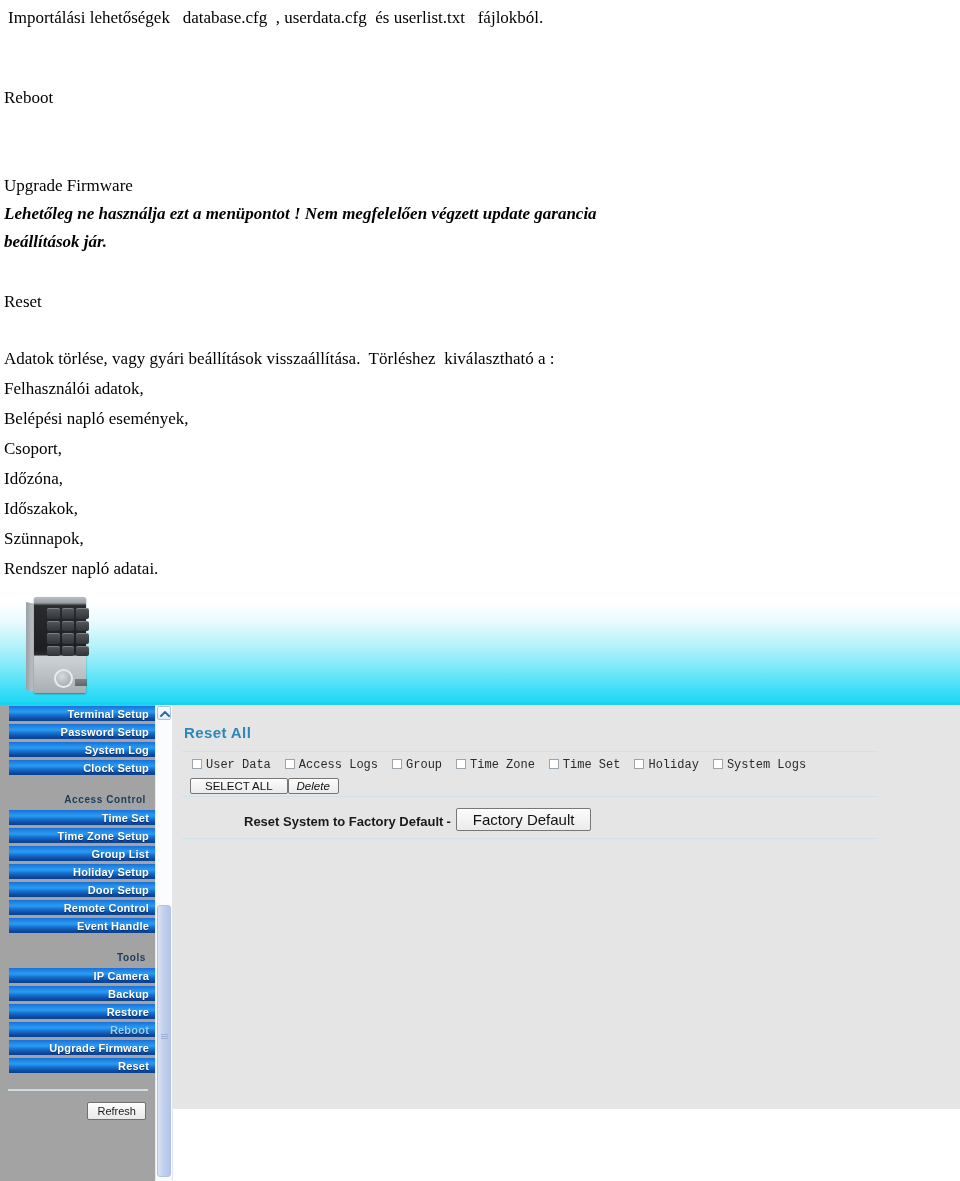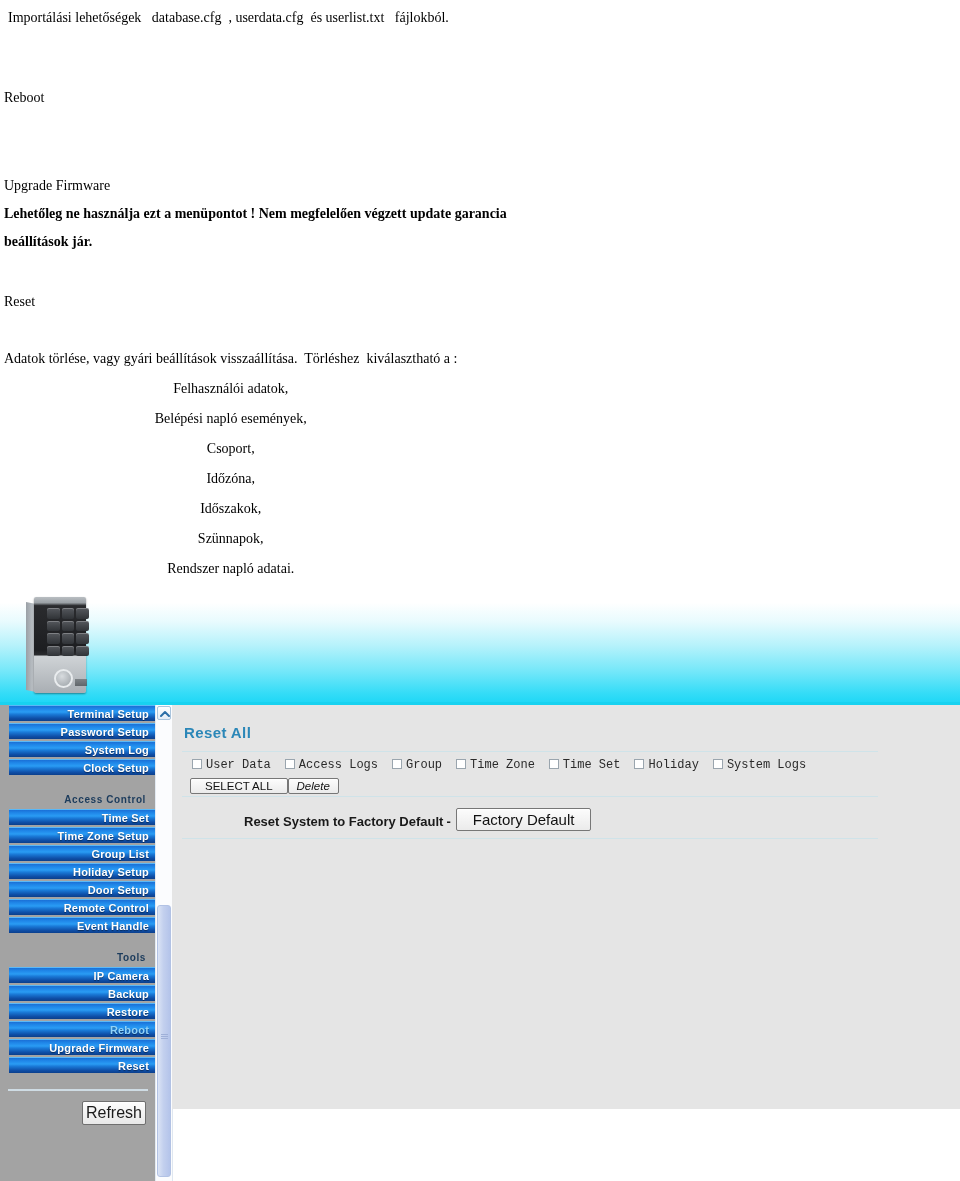--- a/index.html
+++ b/index.html
@@ -16,34 +16,34 @@
   }
 
   
   .doc {
     position: absolute;
     left: 0; top: 0;
     width: 960px;
   }
   .doc-line {
     font-family: "Liberation Serif", serif;
-    font-size: 14px;
+    font-size: 17px;
     color: #000000;
     line-height: 27px;
     white-space: pre;
   }
-  .doc-line.italic { font-weight: 600; text-align: right; }
+  .doc-line.italic { font-style: italic; font-weight: 600; text-align: right; }
 
   #line-import { position:absolute; left:8px;  top:4px;  letter-spacing:0px; }
   #line-reboot { position:absolute; left:4px;  top:84px; }
   #line-upgrade{ position:absolute; left:4px;  top:172px;}
   #line-warn1  { position:absolute; left:4px;  top:200px;}
   #line-warn2  { position:absolute; left:4px;  top:228px;}
   #line-reset  { position:absolute; left:4px;  top:288px;}
-  #list-wrap   { position:absolute; left:4px;  top:344px;text-align:center;}
+  #list-wrap   { position:absolute; left:4px;  top:344px;}
   #list-wrap .doc-line { line-height: 30px; }
 
   
   .shot {
     position: absolute;
     left: 0;
     top: 586px;
     width: 960px;
     height: 595px;
     background: #ffffff;
@@ -158,26 +158,26 @@
   .nav-gap { height: 14px; }
   .nav-gap-sm { height: 10px; }
   .nav-sep {
     width: 140px; margin-left: 8px; height: 0;
     border-top: 2px solid #cfdce4;
   }
   .refresh-wrap { text-align: right; width: 152px; padding-right: 6px; box-sizing:border-box; }
   .btn3d {
     display:inline-block;
     font-family:"Liberation Sans", sans-serif;
-    font-size: 16px;
+    font-size: 11px;
     color:#1a1a1a;
     background: linear-gradient(to bottom,#fdfdfd,#e8e8e8);
     border: 1px solid #6f6f6f;
     border-radius: 2px;
-    padding: 2px 3px;
+    padding: 2px 9px;
     box-shadow: inset 0 1px 0 #ffffff;
     white-space:nowrap;
   }
 
   
   .vscroll {
     position:absolute;
     left: 155px; top: 119px;
     width: 16px; height: 476px;
     background: #fbfcfe;

